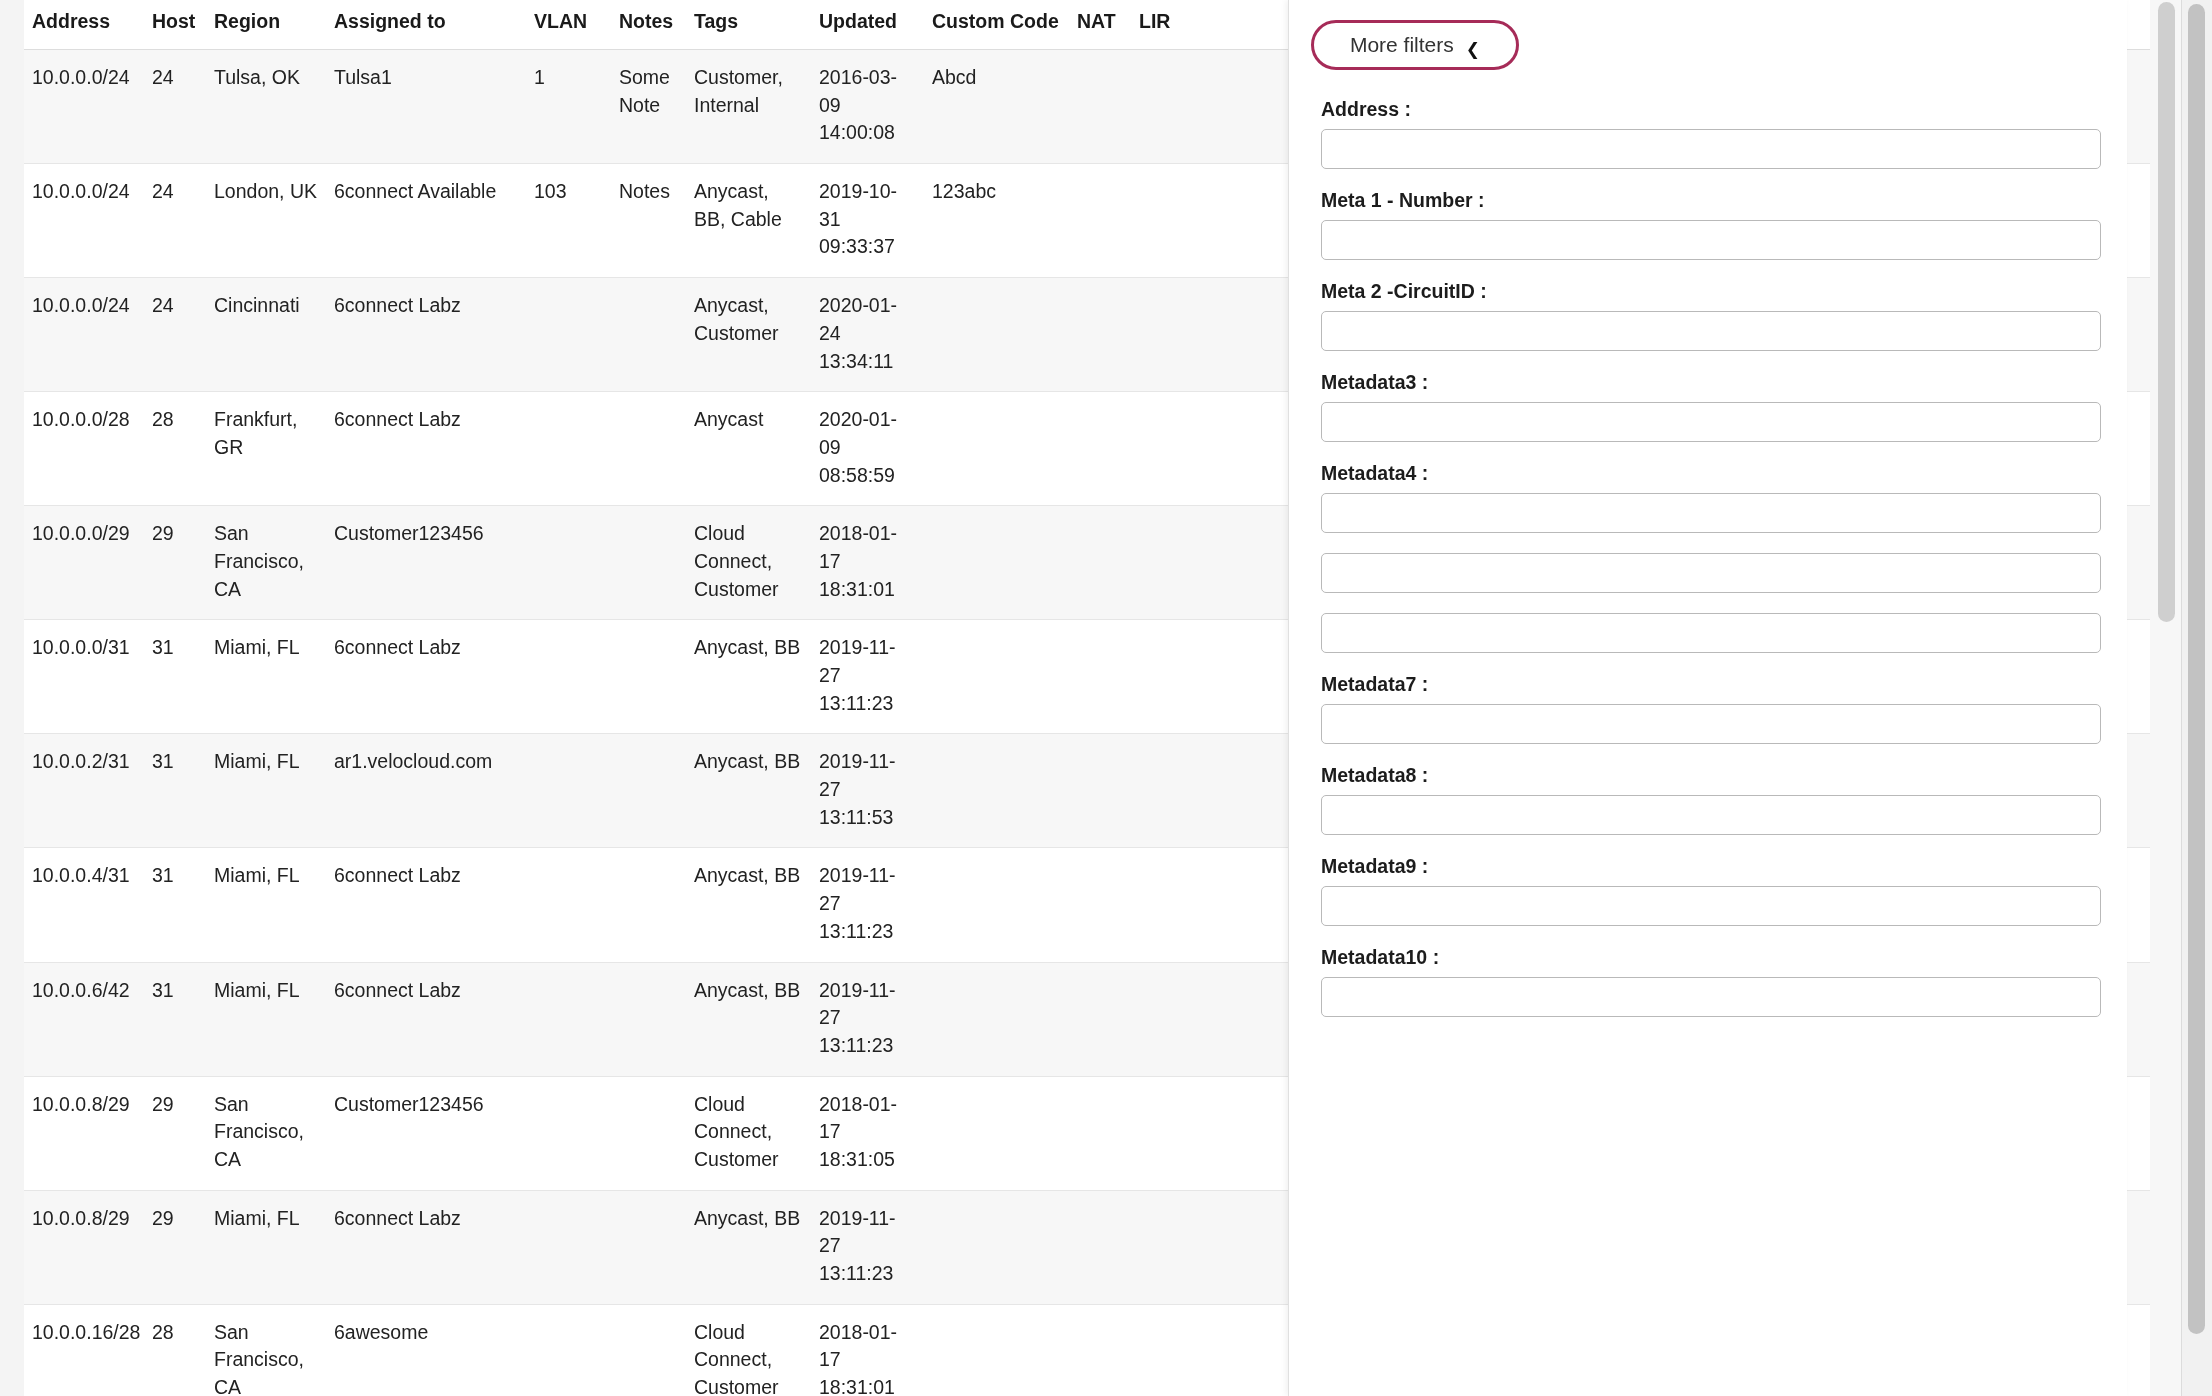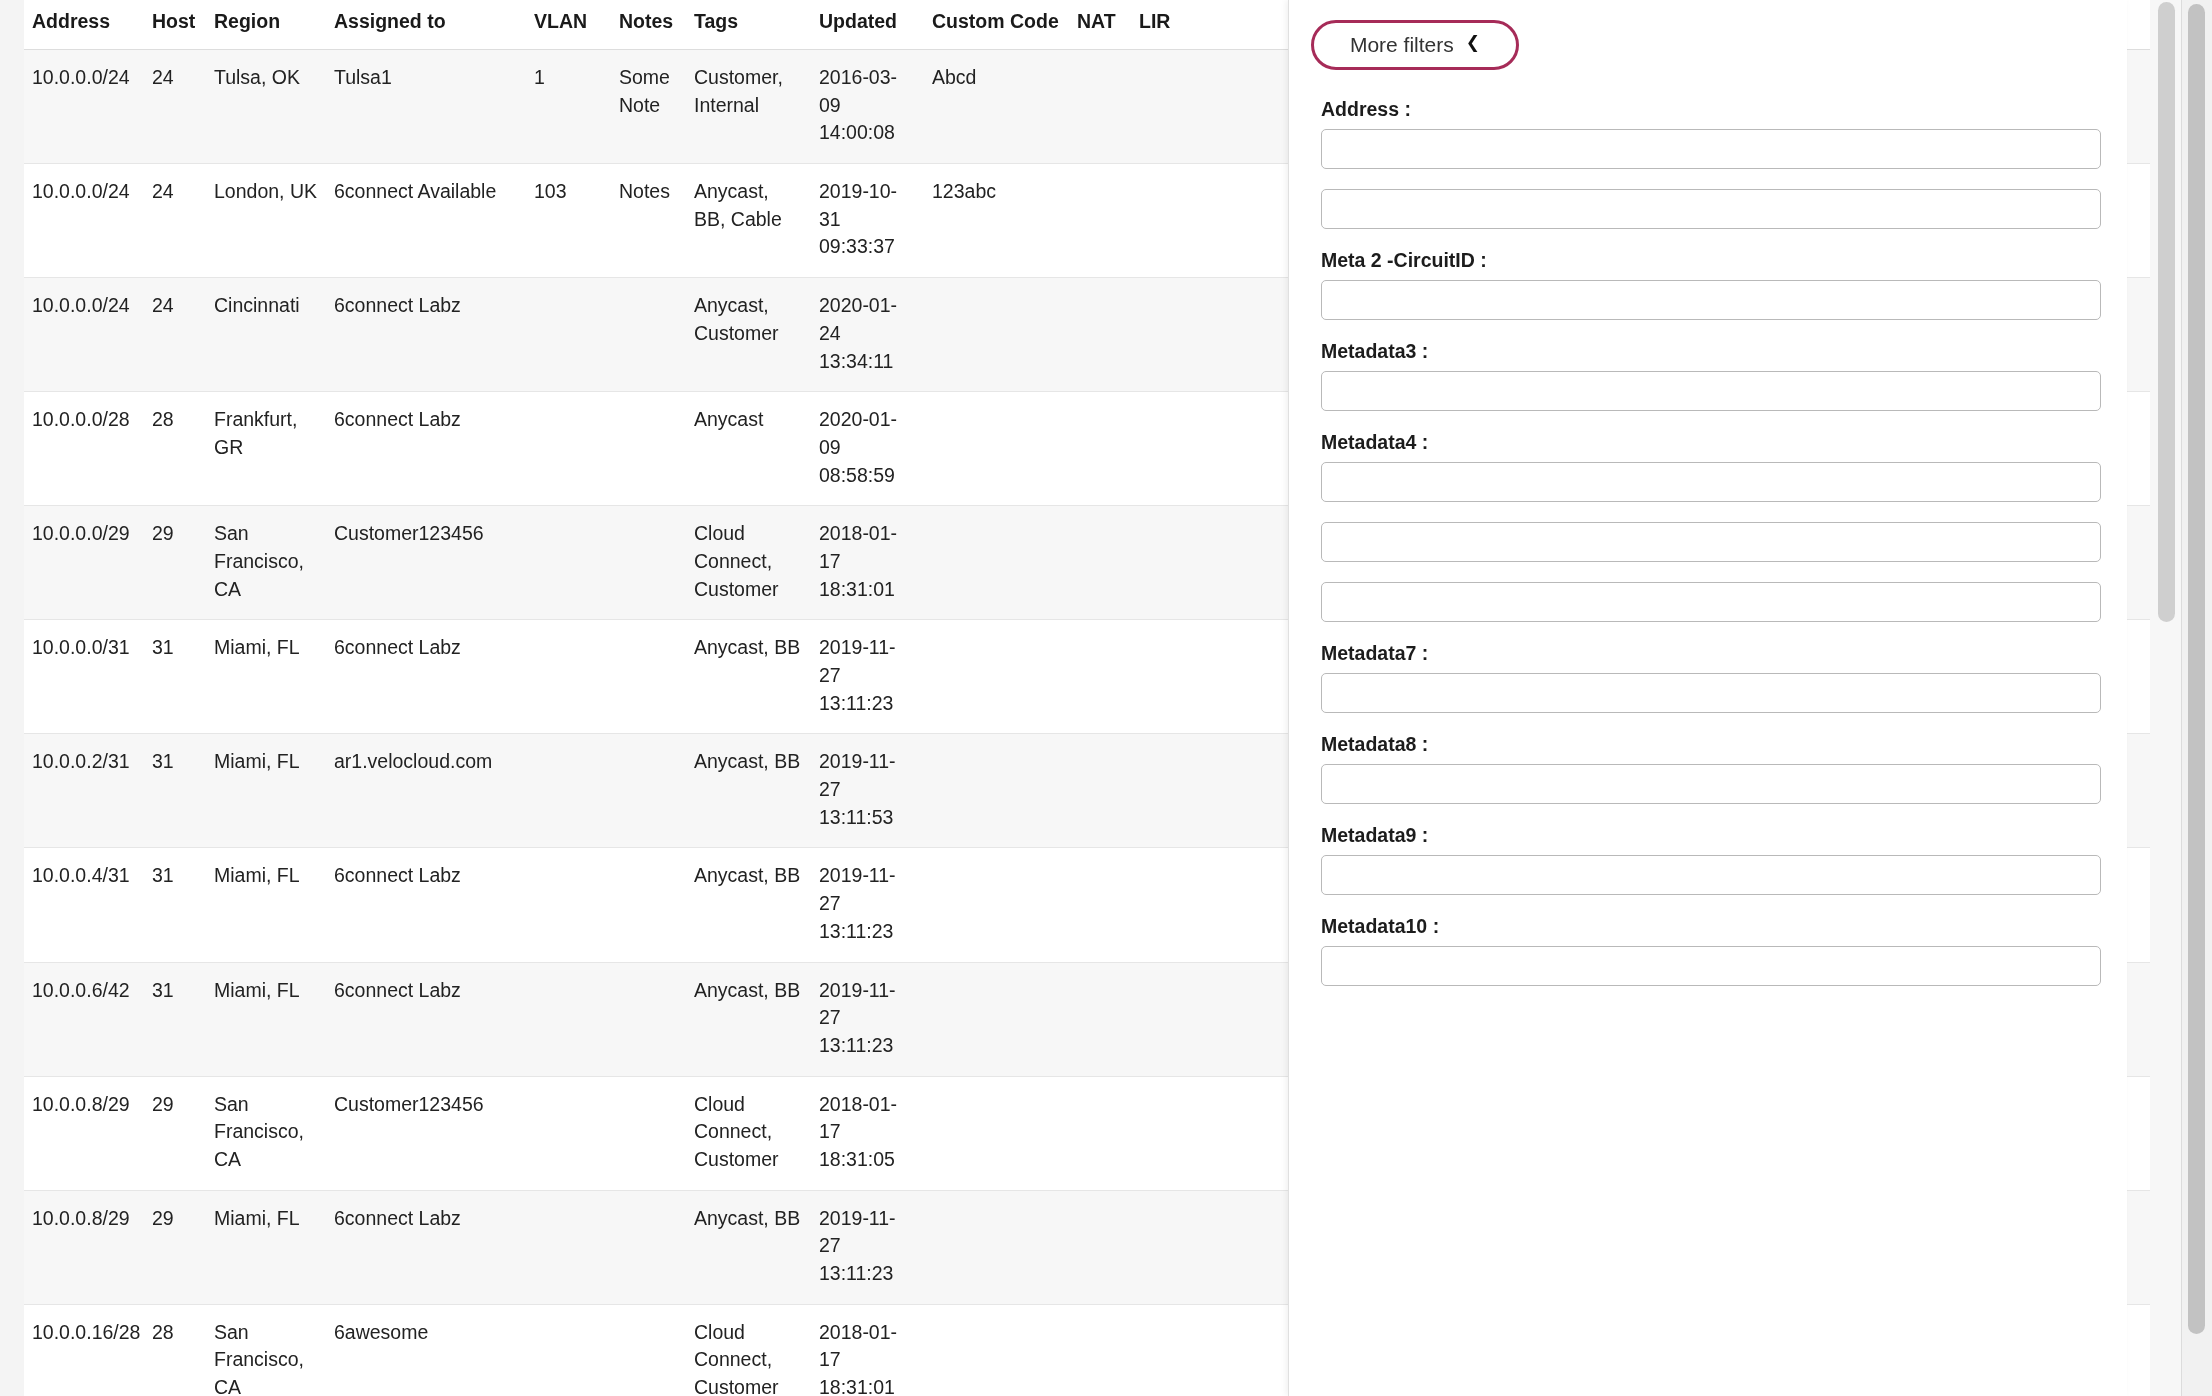--- a/index.html
+++ b/index.html
@@ -111,21 +111,21 @@
     background: #ffffff;
     border-left: 1px solid #e0e0e0;
     box-shadow: -2px 0 6px rgba(0,0,0,0.06);
     overflow: hidden;
   }
   .more-filters {
     position: absolute;
     left: 22px;
     top: 20px;
     display: flex;
-    align-items: flex-start;
+    align-items: flex-end;
     gap: 12px;
     padding: 10px 26px;
     border: 3px solid #a62b58;
     border-radius: 999px;
     color: #333333;
     font-size: 21px;
     background: #ffffff;
     cursor: pointer;
     width: 150px;
     box-sizing: content-box;
@@ -438,20 +438,21 @@
 
     <div class="fields">
 
       <div class="field">
         <label>Address :</label>
         <input type="text" value="" style="">
       </div>
 
 
       <div class="field">
+        <label>Meta 1 - Number :</label>
         <input type="text" value="" style="">
       </div>
 
       <div class="field">
         <label>Meta 2 -CircuitID :</label>
         <input type="text" value="" style="">
       </div>
 
       <div class="field">
         <label>Metadata3 :</label>

